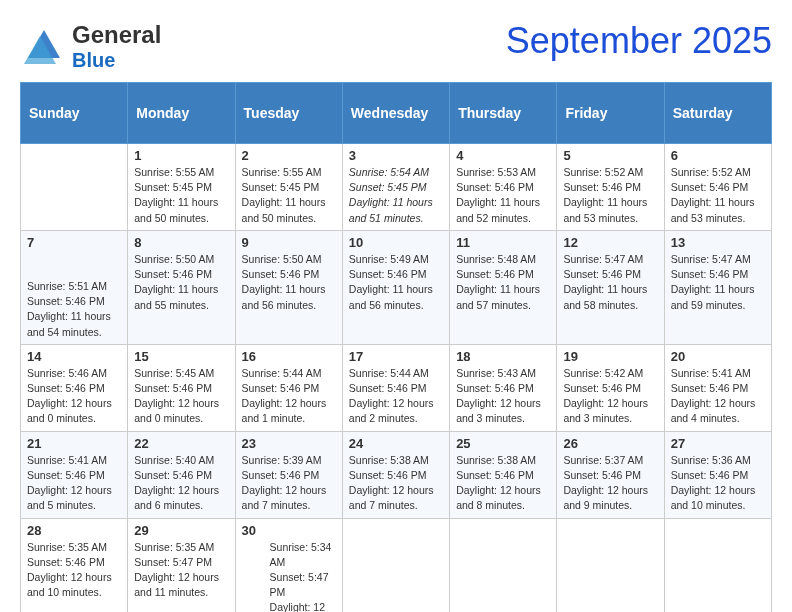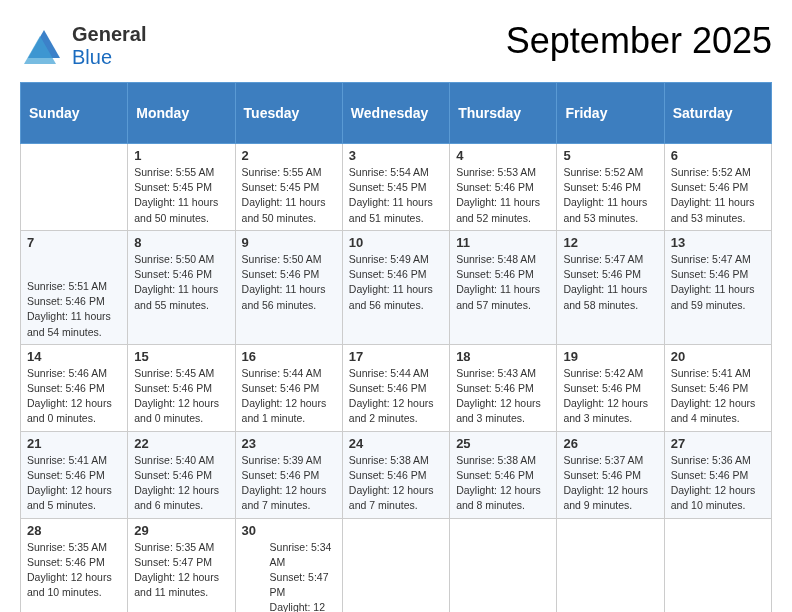--- a/index.html
+++ b/index.html
@@ -19,21 +19,21 @@
     .logo {
       display: flex;
       flex-direction: column;
       align-items: flex-start;
     }
     .title-area {
       text-align: right;
     }
     .month-title {
       font-size: 36px;
-      color: #000000;
+      color: #1d4ed8;
       font-weight: normal;
     }
     .location-title {
       font-size: 16px;
       color: #333;
       font-weight: normal;
     }
     .calendar {
       width: 100%;
       border-collapse: collapse;
@@ -89,22 +89,22 @@
 <div class="header-area">
   <div class="logo-wrapper">
     <div class="logo-svg-wrap">
       <svg width="48" height="48" viewBox="0 0 48 48">
 
         <polygon points="8,38 24,10 40,38" fill="#1a6bbf" opacity="0.85"></polygon>
         <polygon points="4,44 20,16 36,44" fill="#3d9fd4" opacity="0.7"></polygon>
       </svg>
     </div>
     <div class="logo">
-      <span style="font-size:20px;font-weight:bold;color:#333;">General</span>
-      <span style="font-size:20px;font-weight:normal;color:#1a6bbf;text-align:right;">Blue</span>
+      <span style="font-size:24px;font-weight:bold;color:#333;">General</span>
+      <span style="font-size:20px;font-weight:bold;color:#1a6bbf;text-align:right;">Blue</span>
     </div>
   </div>
   <div class="title-area">
     <div class="month-title">September 2025</div>
   </div>
 </div>
 
 <table class="calendar">
   <thead>
     <tr id="day-headers">
@@ -129,21 +129,21 @@
         </td>
         <td>
           <span class="day-number">2</span>
           <div class="day-info" style="white-space: pre-line;">Sunrise: 5:55 AM
 Sunset: 5:45 PM
 Daylight: 11 hours
 and 50 minutes.</div>
         </td>
         <td>
           <span class="day-number">3</span>
-          <div class="day-info" style="white-space: pre-line;">Sunrise: 5:54 AM
+          <div class="day-info" style="white-space: pre-line; font-style: italic;">Sunrise: 5:54 AM
 Sunset: 5:45 PM
 Daylight: 11 hours
 and 51 minutes.</div>
         </td>
         <td>
           <span class="day-number">4</span>
           <div class="day-info" style="white-space: pre-line;">Sunrise: 5:53 AM
 Sunset: 5:46 PM
 Daylight: 11 hours
 and 52 minutes.</div>

